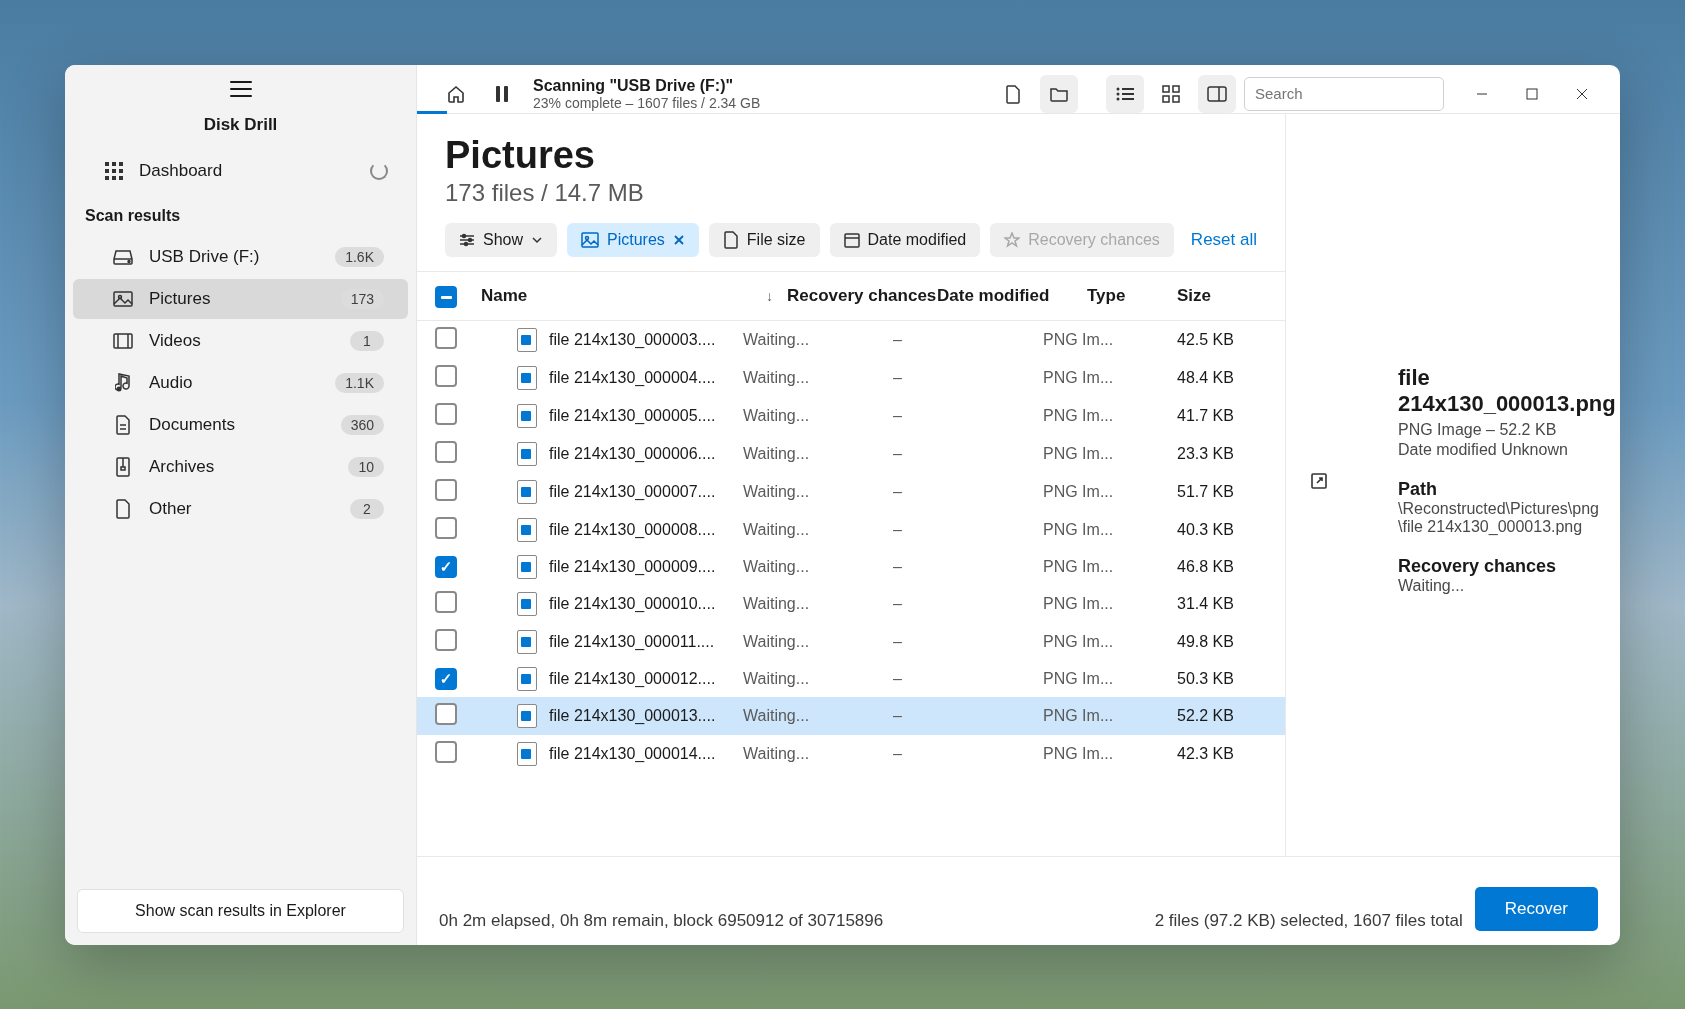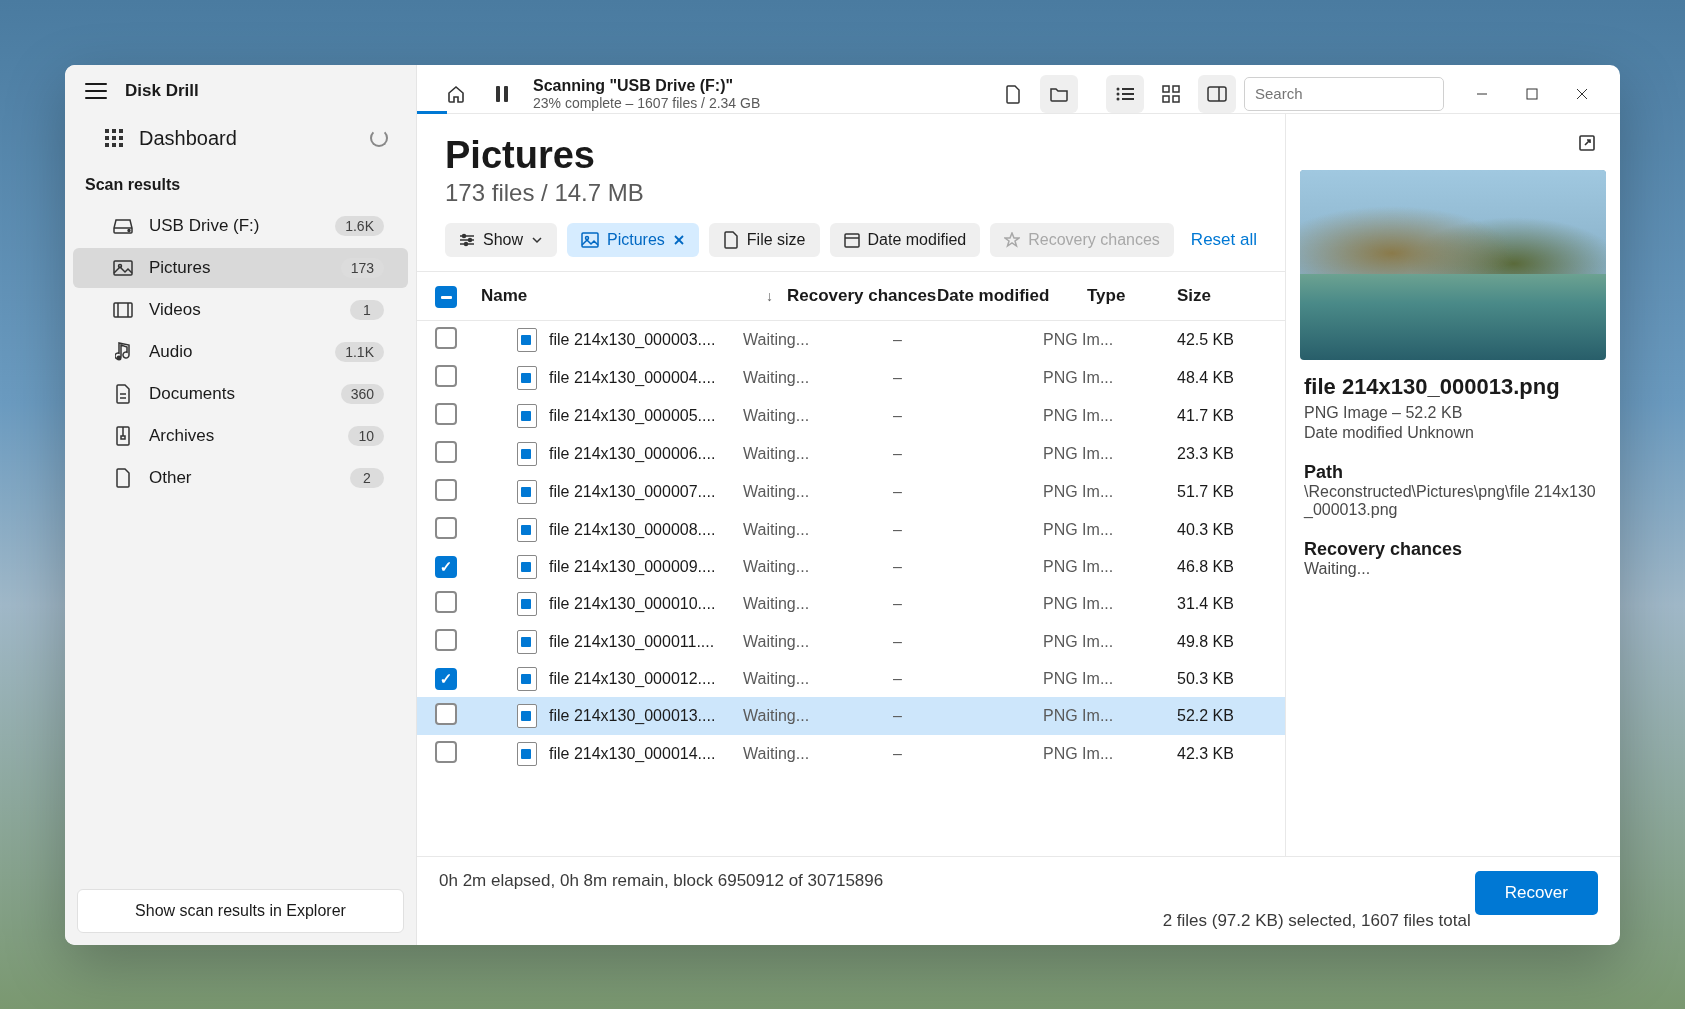--- a/index.html
+++ b/index.html
@@ -19,28 +19,29 @@
 }
 
 .sidebar {
   width: 352px; background: #f3f3f3;
   display: flex; flex-direction: column;
   border-right: 1px solid #e5e5e5;
 }
 .sb-top {
   display: flex; align-items: center; gap: 18px;
   padding: 16px 20px 14px;
+  flex-direction: column;
 }
 .hamburger { width: 22px; height: 16px; display: flex; flex-direction: column; justify-content: space-between; cursor: pointer; }
 .hamburger span { height: 2px; background: #1a1a1a; border-radius: 1px; }
 .app-name { font-weight: 600; font-size: 17px; color: #1a1a1a; }
 .sb-dash {
   display: flex; align-items: center; gap: 16px;
   padding: 12px 24px 12px 40px;
-  font-size: 20px; color: #1a1a1a;
+  font-size: 17px; color: #1a1a1a;
   position: relative;
 }
 .sb-dash .spinner {
   margin-left: auto; margin-right: 4px;
   width: 18px; height: 18px;
   border: 2px solid #888; border-top-color: transparent;
   border-radius: 50%;
 }
 .sb-section-title { font-weight: 600; font-size: 16px; padding: 14px 20px 10px; color: #1a1a1a; }
 .sb-item {
@@ -150,40 +151,40 @@
 .file-ico::after {
   content: ""; position: absolute; left: 3px; top: 6px;
   width: 10px; height: 10px; background: #0078d4; border-radius: 1px;
 }
 .fname { white-space: nowrap; overflow: hidden; text-overflow: ellipsis; min-width: 0; }
 .row .col-rec { color: #5a5a5a; }
 .row .col-date { color: #5a5a5a; }
 .row .col-type { color: #5a5a5a; white-space: nowrap; overflow: hidden; text-overflow: ellipsis; }
 .row .col-size { color: #1a1a1a; margin-left: 44px; }
 
-.preview { width: 334px; display: flex; flex-direction: column; padding: 0 0 10px; }
+.preview { width: 334px; display: flex; flex-direction: row; padding: 0 0 10px; align-items: center; }
 .pv-top { display: flex; justify-content: flex-end; padding: 10px 14px 8px; }
 .pv-img {
   margin: 0 14px 14px; height: 190px; border-radius: 4px;
   background: linear-gradient(180deg, #6ea5c7 0%, #8db99a 40%, #4a8a88 70%, #285e6a 100%);
   position: relative; overflow: hidden;
 }
 .pv-img::before { content:""; position:absolute; left:0; right:0; top:0; height:55%;
   background: radial-gradient(ellipse at 30% 80%, #8a7a4a 0%, transparent 40%),
               radial-gradient(ellipse at 70% 90%, #5a6a3a 0%, transparent 35%),
               linear-gradient(180deg, #a0c8e0 0%, #88b0c8 100%);
 }
 .pv-body { padding: 0 18px; font-size: 16px; color: #1a1a1a; overflow-y: auto; }
 .pv-title { font-size: 22px; font-weight: 600; margin-bottom: 4px; }
 .pv-meta { color: #4a4a4a; margin-bottom: 2px; }
 .pv-label { font-weight: 600; margin-top: 20px; font-size: 18px; }
 .pv-val { color: #4a4a4a; word-break: break-all; }
 
 .footer {
-  display: flex; align-items: flex-start; gap: 4px;
+  display: flex; align-items: flex-end; gap: 12px;
   padding: 14px 22px; border-top: 1px solid #e8e8e8;
   font-size: 17px; color: #3a3a3a;
 }
 .footer .left { }
 .footer .right { margin-left: auto; margin-top: 40px; }
 .recover-btn {
   background: #0078d4; color: #fff; border: none;
   padding: 12px 30px; font-size: 17px; border-radius: 5px; cursor: pointer;
 }
 svg { display: block; }

